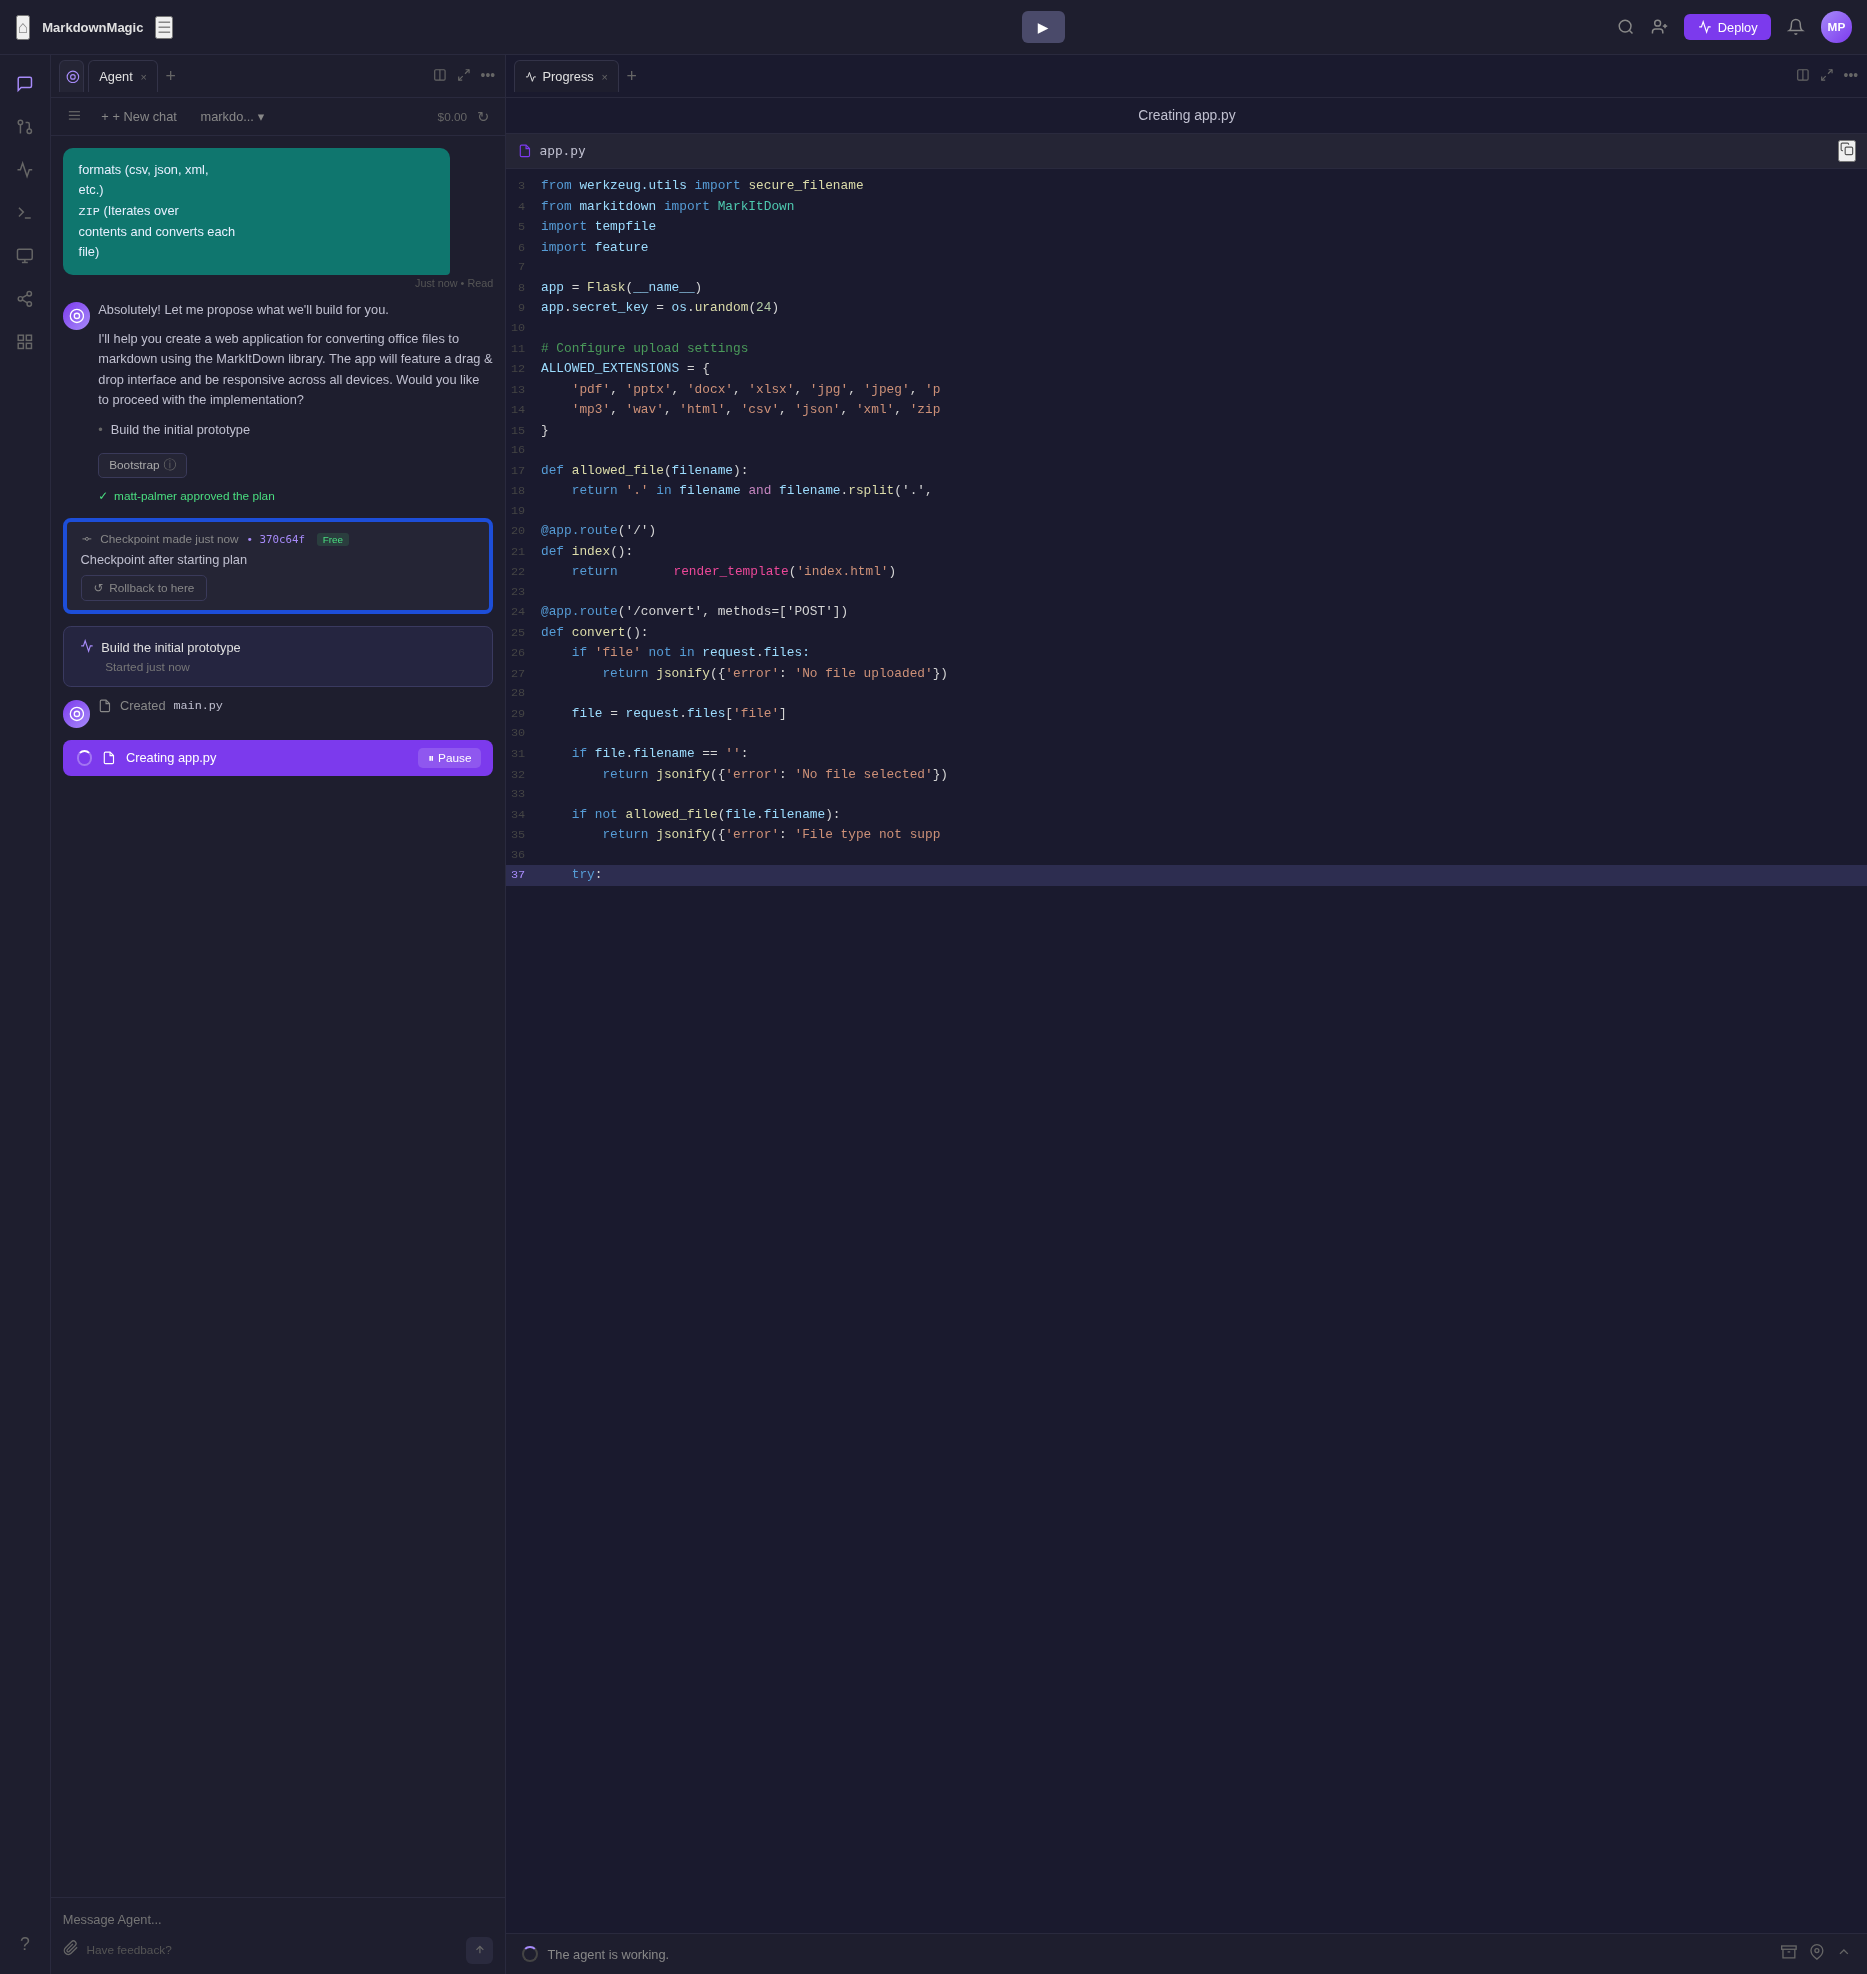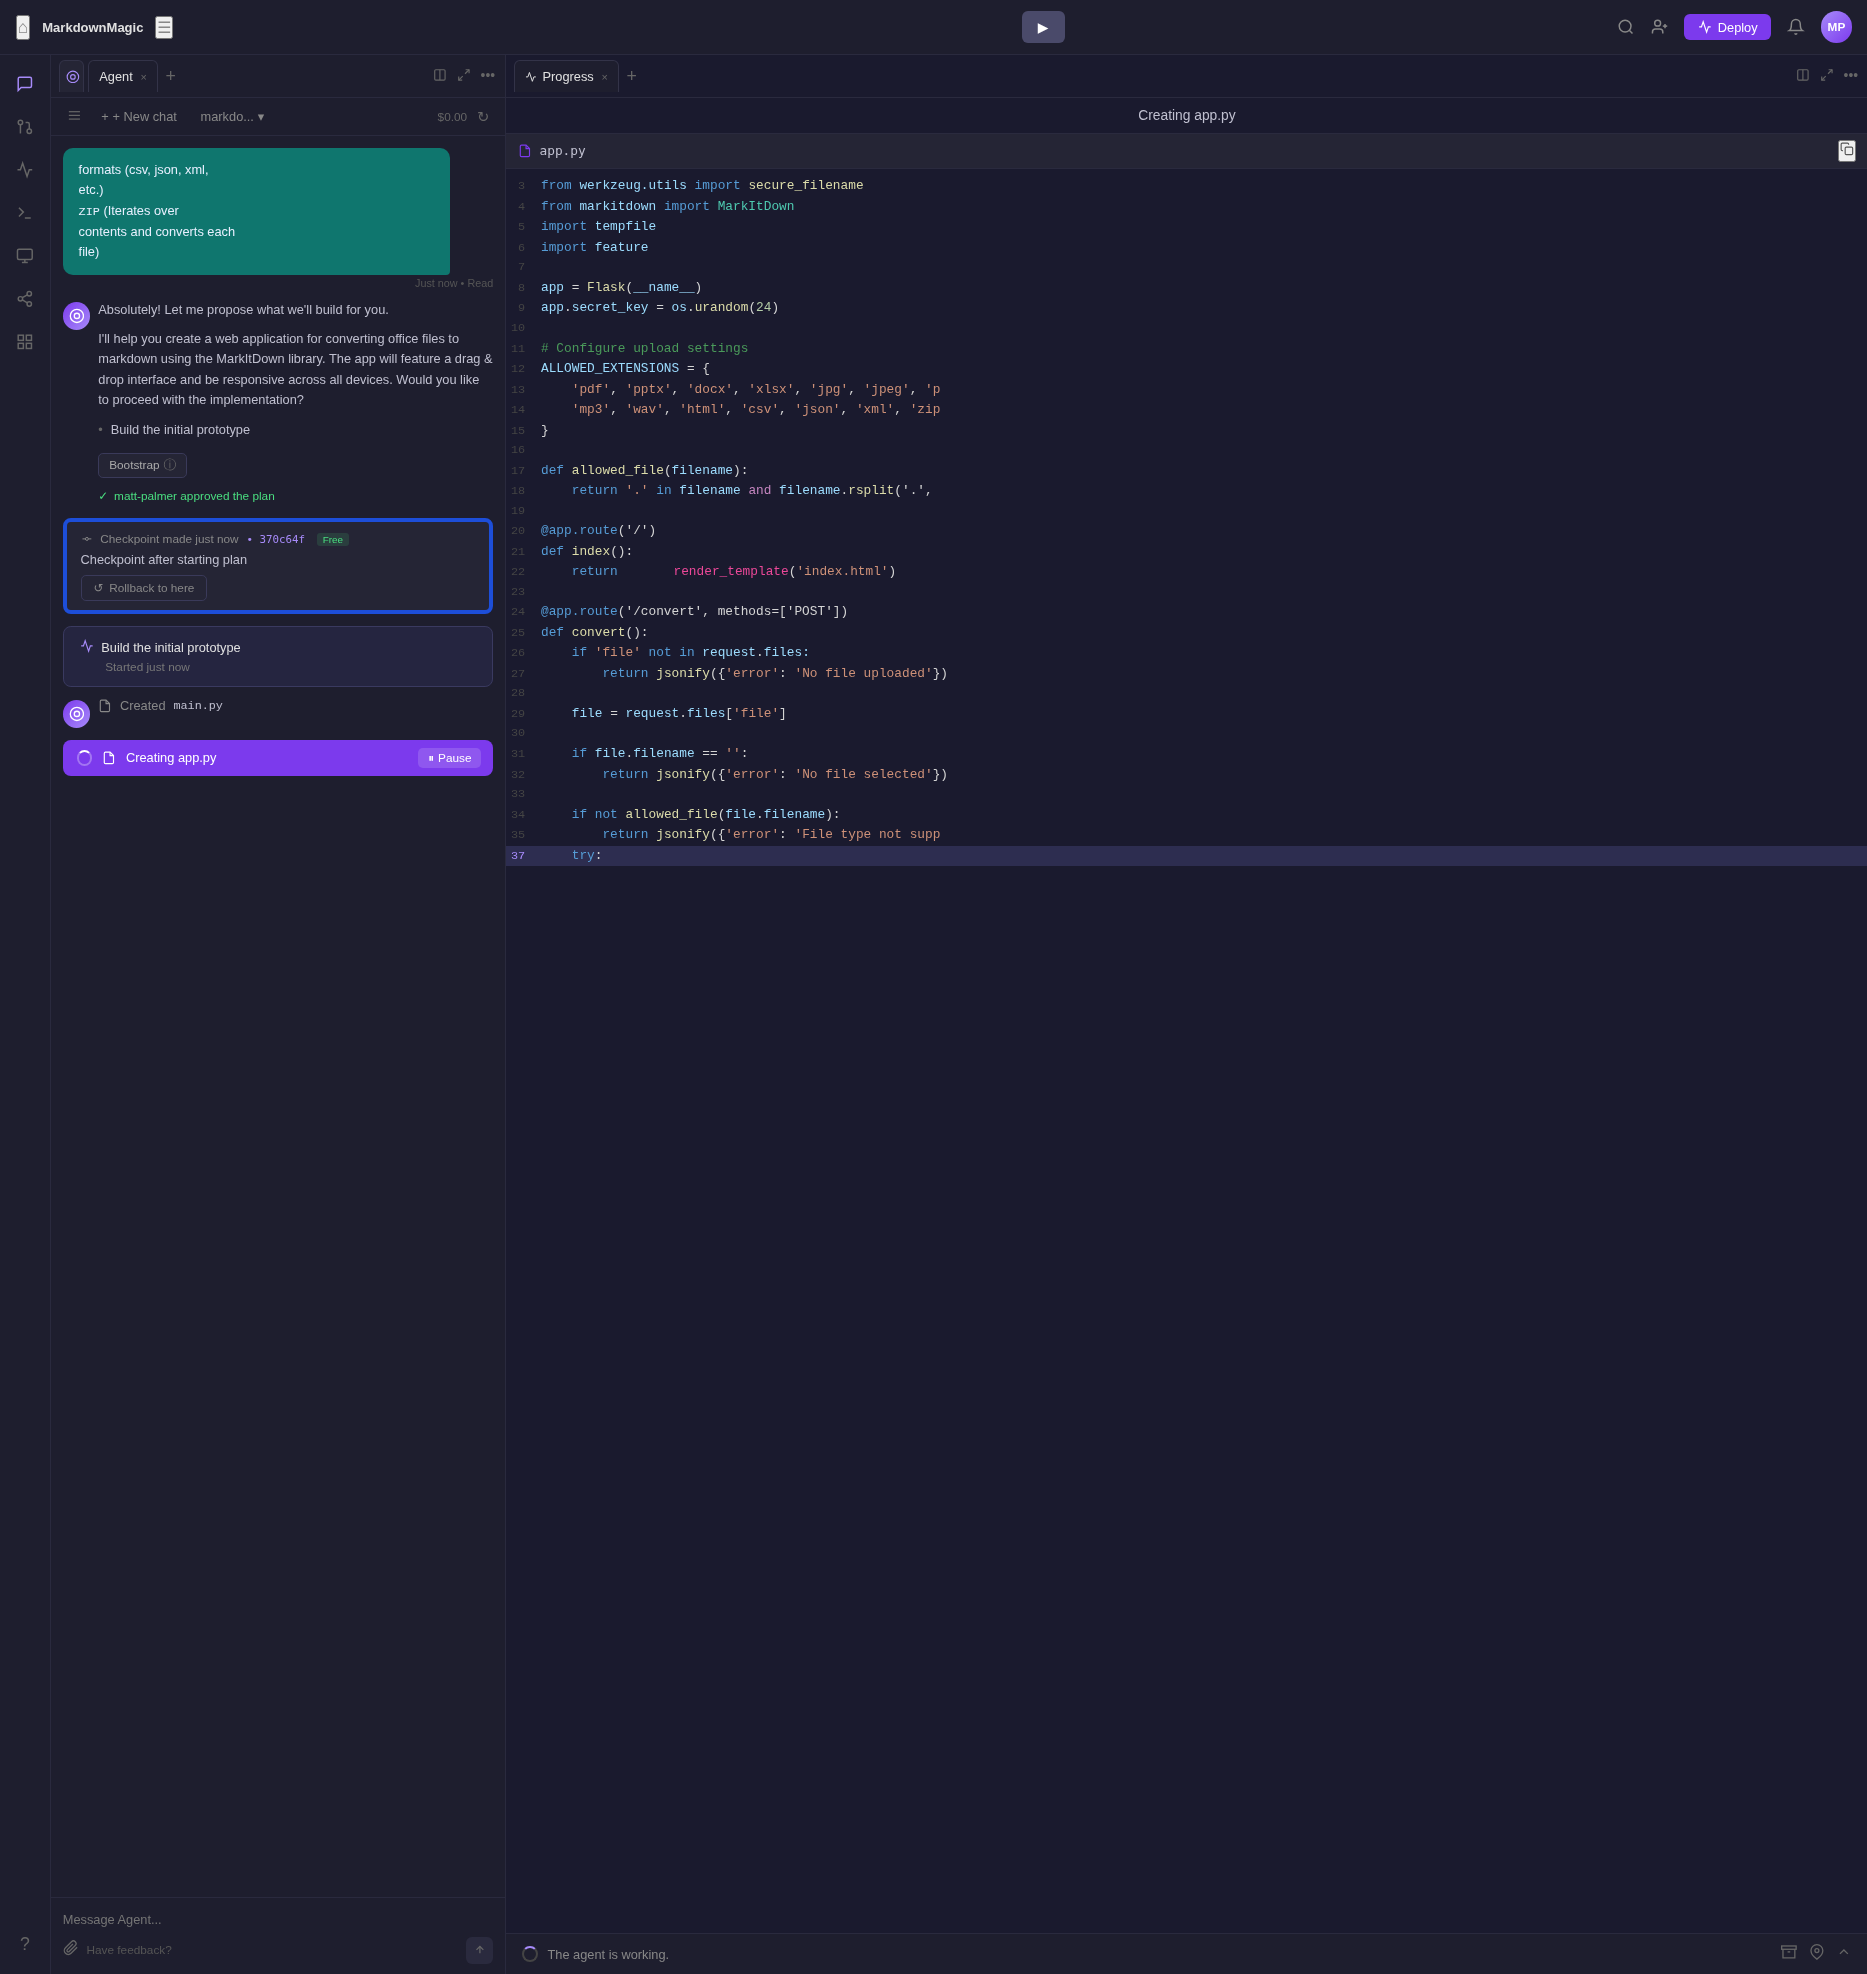--- a/index.html
+++ b/index.html
@@ -1097,20 +1097,24 @@
             <span class="code-content"></span>
           </div>
           <div class="code-line">
             <span class="line-num">34</span>
             <span class="code-content"><span style="color: rgb(212, 212, 212);">    </span><span style="color: rgb(86, 156, 214);">if not </span><span style="color: rgb(220, 220, 170);">allowed_file</span><span style="color: rgb(212, 212, 212);">(</span><span style="color: rgb(156, 220, 254);">file</span><span style="color: rgb(212, 212, 212);">.</span><span style="color: rgb(156, 220, 254);">filename</span><span style="color: rgb(212, 212, 212);">):</span></span>
           </div>
           <div class="code-line">
             <span class="line-num">35</span>
             <span class="code-content"><span style="color: rgb(212, 212, 212);">        </span><span style="color: rgb(86, 156, 214);">return </span><span style="color: rgb(220, 220, 170);">jsonify</span><span style="color: rgb(212, 212, 212);">({</span><span style="color: rgb(206, 145, 120);">'error'</span><span style="color: rgb(212, 212, 212);">: </span><span style="color: rgb(206, 145, 120);">'File type not supp</span></span>
           </div>
+          <div class="code-line">
+            <span class="line-num">36</span>
+            <span class="code-content"></span>
+          </div>
           <div class="code-line highlighted">
             <span class="line-num">37</span>
             <span class="code-content"><span style="color: rgb(212, 212, 212);">    </span><span style="color: rgb(86, 156, 214);">try</span><span style="color: rgb(212, 212, 212);">:</span></span>
           </div>
         </div>
     </div>
 
     <div class="right-status-bar">
       <div class="status-spinner"></div>
       <span class="status-text">The agent is working.</span>

